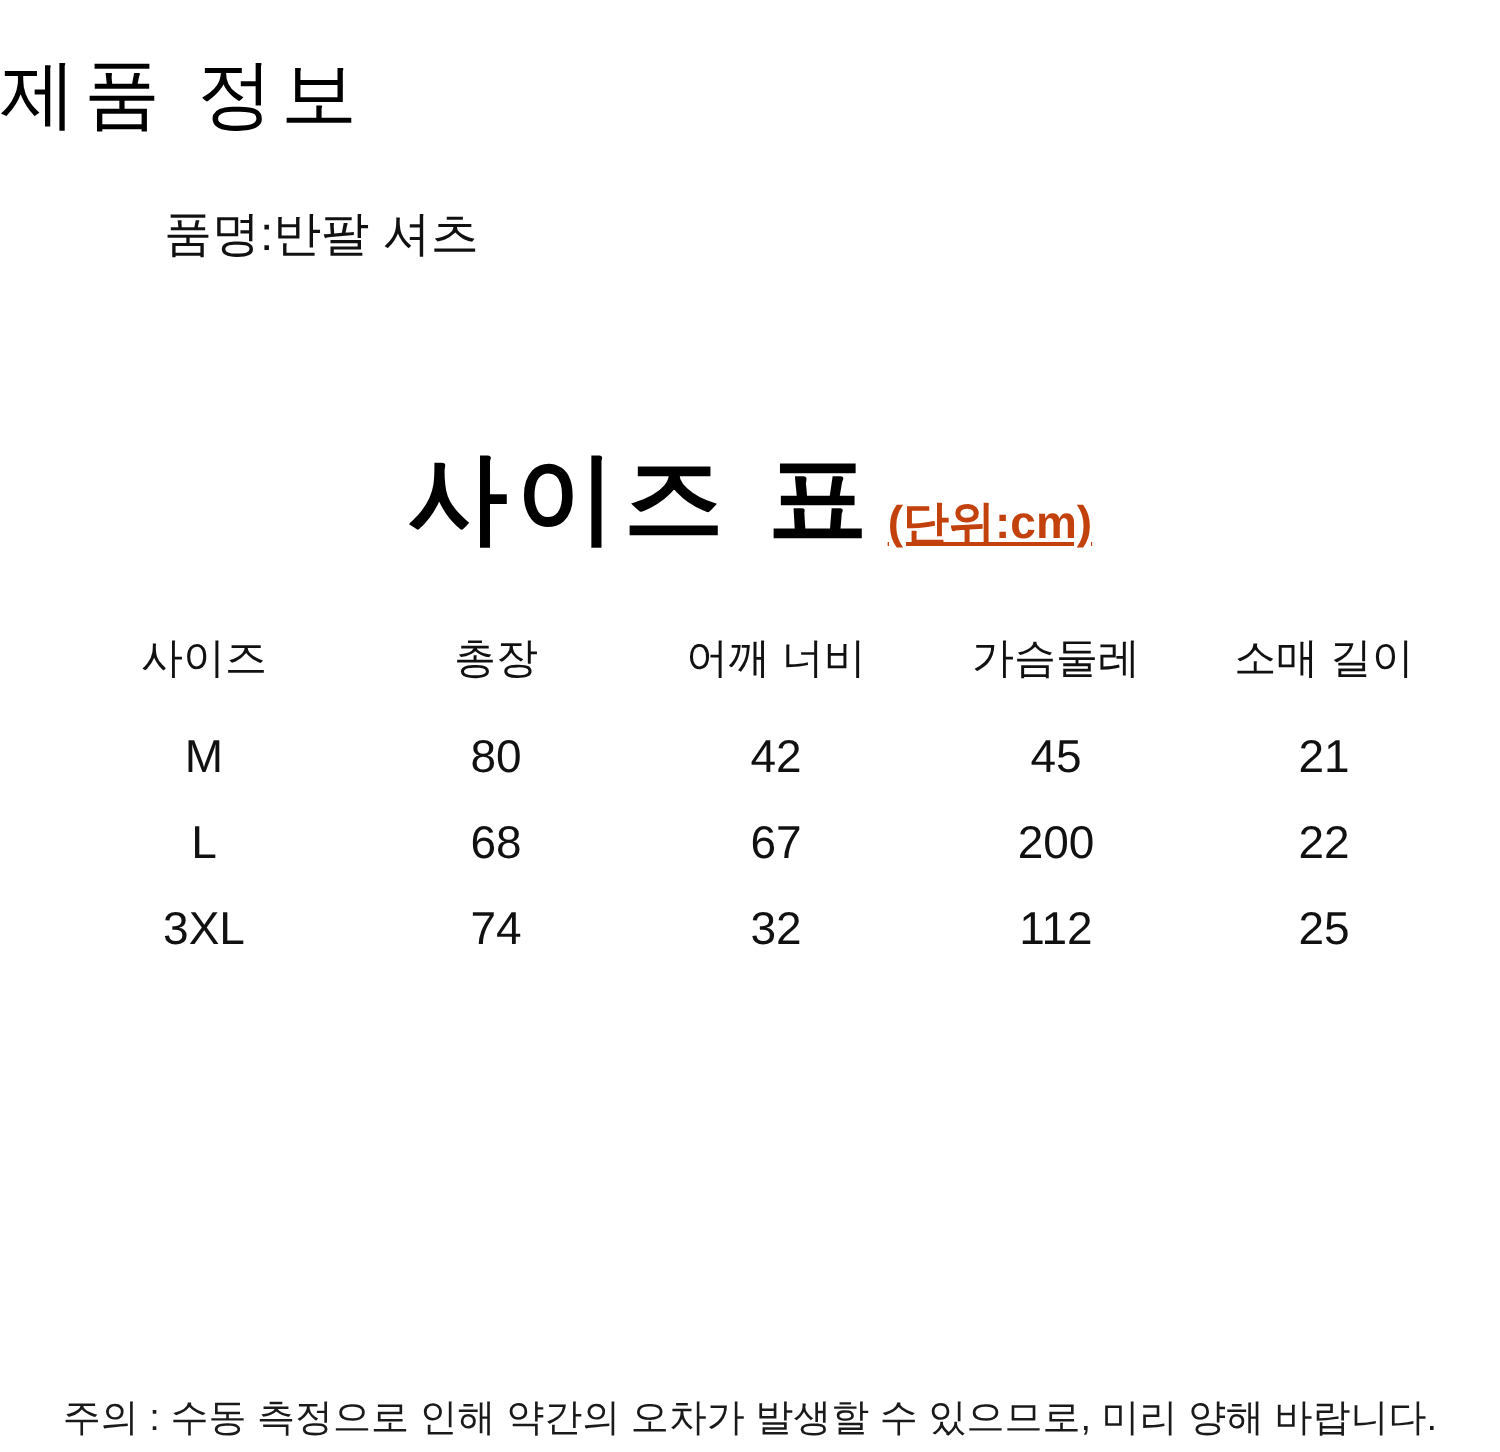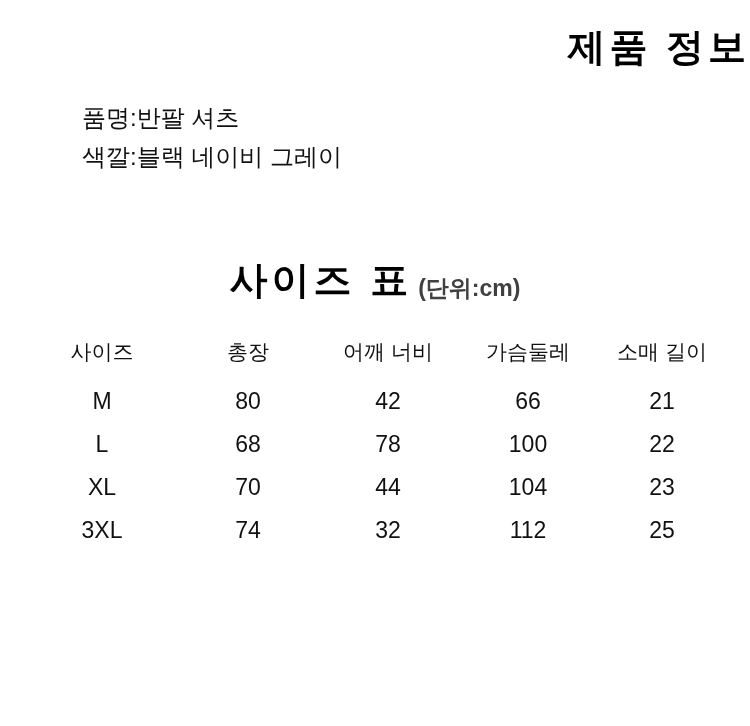--- a/index.html
+++ b/index.html
@@ -17,23 +17,23 @@
   }
   .page {
     width: 750px;
     height: 726px;
     position: relative;
     box-sizing: border-box;
   }
 
   
   .product-title {
-    text-align: right;
+    text-align: left;
     font-size: 38px;
-    font-weight: bold;
+    font-weight: normal;
     letter-spacing: 4px;
     margin-top: 22px;
     margin-bottom: 0;
     color: #000;
   }
   .product-specs {
     margin-top: 26px;
     padding-left: 82px;
     padding-right: 56px;
   }
@@ -44,32 +44,33 @@
     white-space: nowrap;
   }
 
   
   .size-heading {
     text-align: center;
     margin-top: 78px;
     white-space: nowrap;
   }
   .size-heading .main {
-    font-size: 38px;
+    font-size: 50px;
     font-weight: bold;
     letter-spacing: 4px;
     color: #000;
   }
   .size-heading .unit {
     font-size: 23px;
     font-weight: bold;
-    color: #404040;
+    color: #c2410c;
     margin-left: 6px;
     position: relative;
     top: 3px;
+    text-decoration: underline;
   }
 
   
   table.size-table {
     margin-top: 30px;
     width: 700px;
     margin-left: 26px;
     border-collapse: collapse;
     table-layout: fixed;
   }
@@ -106,21 +107,20 @@
 </style>
 </head>
 <body>
 
 <div class="page">
 
   <div class="product-title">제품 정보</div>
 
   <div class="product-specs">
     <div class="spec-line">품명:반팔 셔츠</div>
-    <div class="spec-line">색깔:블랙 네이비 그레이</div>
   </div>
 
   <div class="size-heading">
     <span class="main">사이즈 표</span><span class="unit">(단위:cm)</span>
   </div>
 
   <table class="size-table">
     <colgroup>
       <col class="c0">
         <col class="c1">
@@ -135,41 +135,35 @@
         <th>어깨 너비</th>
         <th>가슴둘레</th>
         <th>소매 길이</th>
       </tr>
     </thead>
     <tbody>
       <tr>
         <td>M</td>
         <td>80</td>
         <td>42</td>
-        <td>66</td>
+        <td>45</td>
         <td>21</td>
       </tr>
       <tr>
         <td>L</td>
         <td>68</td>
-        <td>78</td>
-        <td>100</td>
+        <td>67</td>
+        <td>200</td>
         <td>22</td>
-      </tr>
-      <tr>
-        <td>XL</td>
-        <td>70</td>
-        <td>44</td>
-        <td>104</td>
-        <td>23</td>
       </tr>
       <tr>
         <td>3XL</td>
         <td>74</td>
         <td>32</td>
         <td>112</td>
         <td>25</td>
       </tr>
     </tbody>
   </table>
 
+  <div class="note">주의 : 수동 측정으로 인해 약간의 오차가 발생할 수 있으므로, 미리 양해 바랍니다.</div>
 
 </div>
 
 </body></html>

